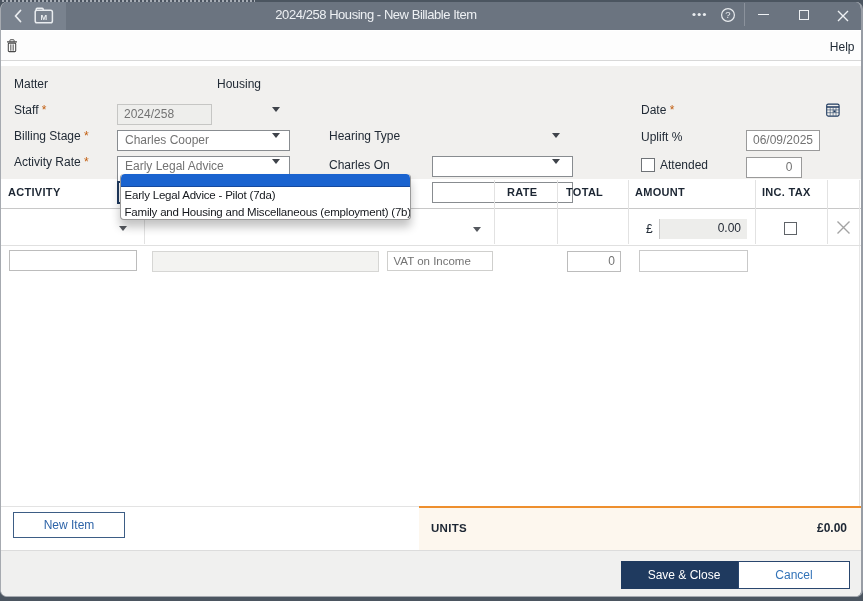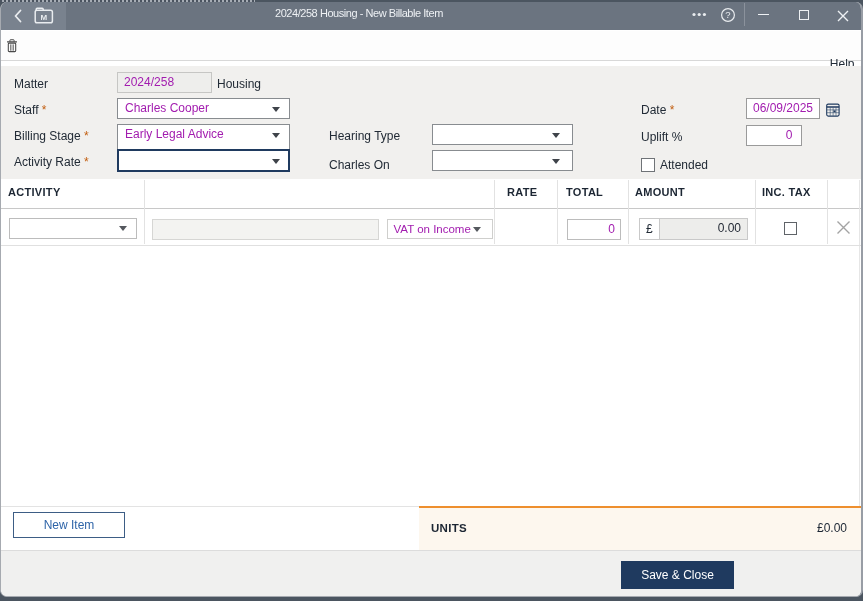--- a/index.html
+++ b/index.html
@@ -7,29 +7,29 @@
   body { background:#4b5560; font-family:"Liberation Sans", sans-serif; position:relative; }
   .abs { position:absolute; }
   #win {
     position:absolute; left:0; top:2px; width:863px; height:595px;
     background:#ffffff; border:1px solid #a6aab0; border-right:2px solid #989da5; border-top:none;
     border-radius:7px; overflow:hidden;
   }
   
   #titlebar { position:absolute; left:0; top:0; width:100%; height:28px; background:#6b7480; }
   #tbleft { position:absolute; left:0; top:0; width:65px; height:28px; background:#79828e; border-radius:7px 0 0 0; }
-  #title { position:absolute; left:274px; top:4.5px; width:202px; text-align:left; color:#eef1f4; font-size:11px; letter-spacing:-0.45px; white-space:nowrap; }
+  #title { position:absolute; left:274px; top:4.5px; width:202px; text-align:center; color:#eef1f4; font-size:13px; letter-spacing:-0.45px; white-space:nowrap; }
   
   #toolbar { position:absolute; left:0; top:29px; width:100%; height:30px; background:#fdfdfd; border-bottom:1px solid #d8d8d8; }
-  #helplink { position:absolute; top:37.5px; right:6.5px; font-size:12px; color:#212b36;margin-top:17px; }
+  #helplink { position:absolute; top:37.5px; right:6.5px; font-size:12px; color:#212b36; }
   
   #formpanel { position:absolute; left:0; top:64px; width:100%; height:113px; background:#f1f0ee; }
   .lbl { position:absolute; font-size:12px; color:#222b36; white-space:nowrap; }
   .req { color:#c25e10; }
-  .box { position:absolute; background:#fff; border:1px solid #888c90; font-size:12px; color:#a21caf; }
+  .box { position:absolute; background:#fff; border:1px solid #888c90; font-size:12px; color:#737373;margin-top:32px; }
   .caret { position:absolute; width:0; height:0; border-left:4.5px solid transparent; border-right:4.5px solid transparent; border-top:5px solid #3f434a; }
   
   .colsep { position:absolute; width:1px; background:#e2e2e2; top:178px; height:64px; }
   .hdr { position:absolute; top:184px; font-weight:bold; font-size:11px; color:#1c2633; letter-spacing:.3px; }
   
   #ddl { position:absolute; left:118.5px; top:172px; width:291px; height:45.5px; background:#fff; border:1px solid #9a9a9a; border-top:none;
          border-radius:4px; box-shadow:0 7px 10px rgba(0,0,0,.24); z-index:50; overflow:hidden; }
   #ddl .sel { height:13px; background:#1a63cf; border-bottom:1.5px solid #16499d; border-radius:4px 4px 0 0; }
   #ddl .it { height:17px; font-size:11.5px; letter-spacing:-0.2px; color:#15181d; padding-left:4px; line-height:16px; white-space:nowrap; }
   
@@ -150,22 +150,28 @@
   <div class="caret" style="left:472px;top:224.5px;border-top-color:#55585e"></div>
   <div class="box" style="left:566px;top:216.5px;width:54px;height:21px;border-color:#bcbcbc;text-align:right;line-height:19px;padding-right:5px">0</div>
   <div class="box" style="left:638px;top:216px;width:109px;height:21.5px;border-color:#c9c9c9;background:#fff"></div>
   <div class="lbl" style="left:645px;top:220px">£</div>
   <div class="abs" style="left:657.5px;top:217px;width:88.5px;height:19.5px;background:#ededeb;border-left:1px solid #c9c9c9;font-size:12px;color:#1d2430;text-align:right;line-height:19px;padding-right:6px">0.00</div>
   <div class="abs" style="left:783px;top:220px;width:13px;height:13px;border:1.4px solid #5f6368;background:#fff"></div>
   <svg class="abs" style="left:835px;top:218px" width="15" height="15" viewBox="0 0 15 15">
     <path d="M1.5 1.5 L13.5 13.5 M13.5 1.5 L1.5 13.5" stroke="#a3a3a3" stroke-width="1.4"></path>
   </svg>
 
+  <div id="ddl">
+    <div class="sel"></div>
+    <div class="it">Early Legal Advice - Pilot (7da)</div>
+    <div class="it">Family and Housing and Miscellaneous (employment) (7b)</div>
+  </div>
 
   <div id="band"></div>
   <div id="totalstrip"></div>
   <div class="btn" style="left:12px;top:510px;width:112px;height:26px;background:#fff;border:1px solid #3d5d85;color:#2e64a8">New Item</div>
   <div class="abs" style="left:430px;top:520px;font-weight:bold;font-size:11.5px;color:#1c2633;letter-spacing:.3px">UNITS</div>
-  <div class="abs" style="right:14px;top:519px;font-weight:normal;font-size:12px;color:#1c2633">£0.00</div>
+  <div class="abs" style="right:14px;top:519px;font-weight:bold;font-size:12px;color:#1c2633">£0.00</div>
 
   <div id="footer"></div>
-  <div class="btn" style="left:620px;top:559px;width:113px;height:28px;background:#1f3a5f;color:#fff">Save &amp; Close</div>
+  <div class="btn" style="left:620px;top:559px;width:126px;height:28px;background:#1f3a5f;color:#fff">Save &amp; Close</div>
+  <div class="btn" style="left:737px;top:559px;width:112px;height:28px;background:#fff;border:1px solid #29466e;color:#3273b8">Cancel</div>
 </div>
 
 </body></html>

